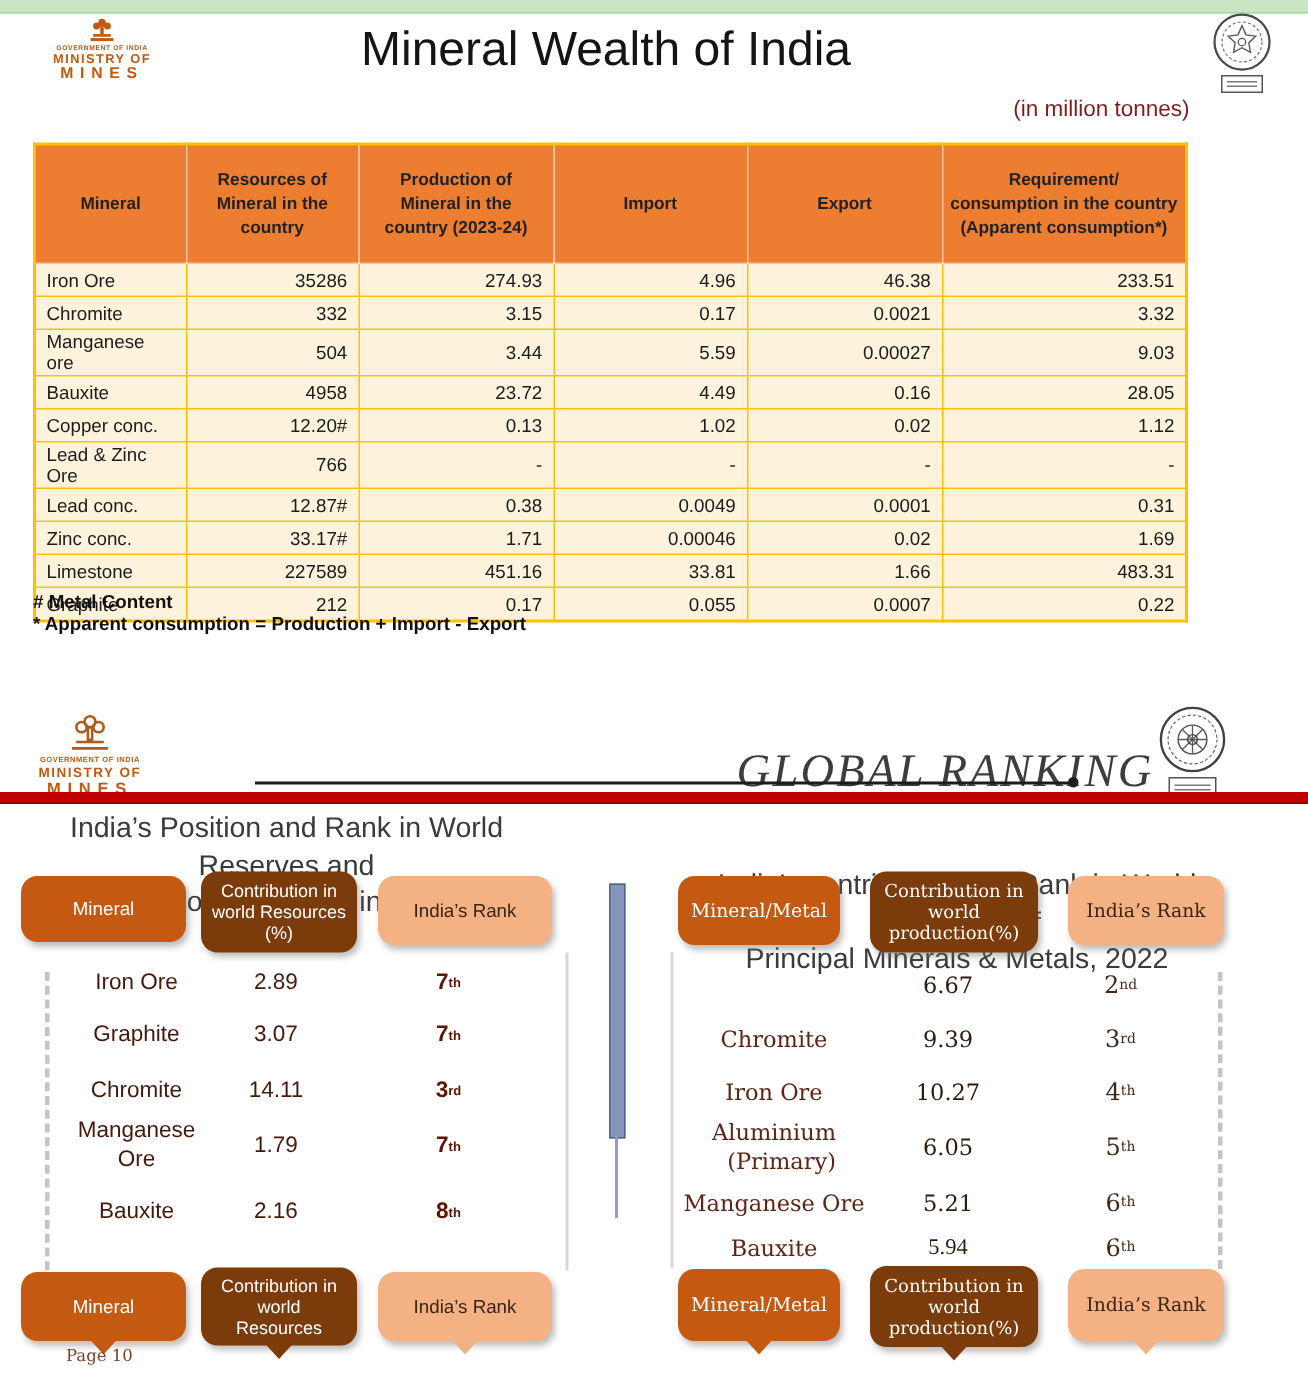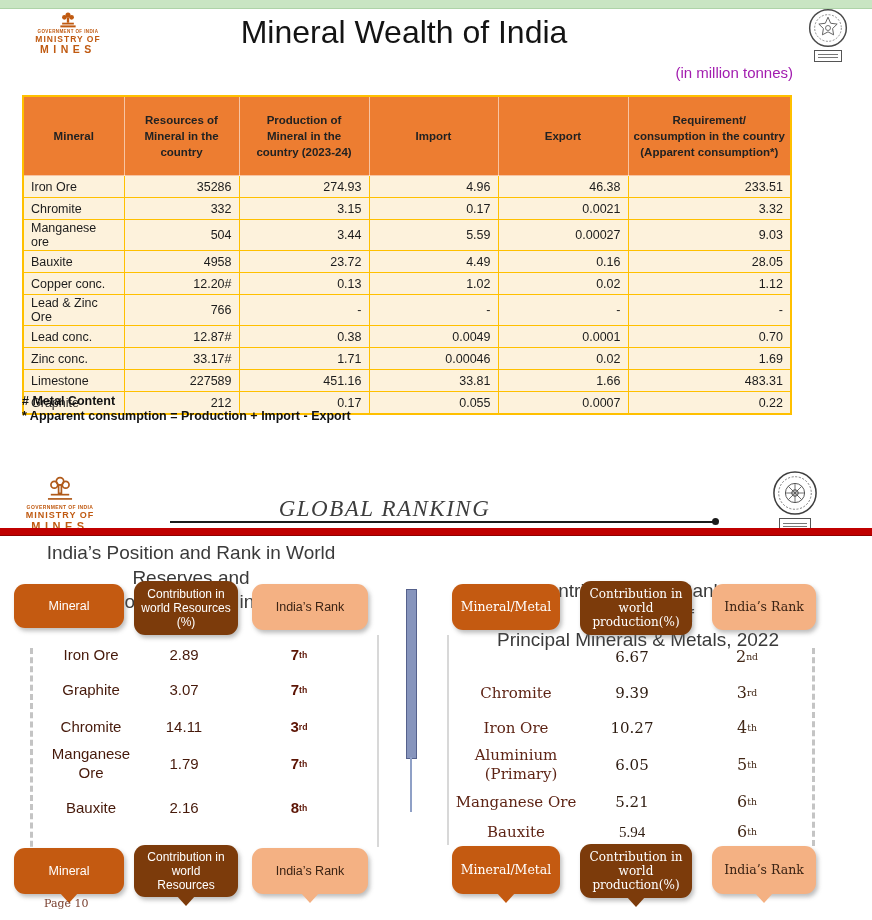--- a/index.html
+++ b/index.html
@@ -23,41 +23,41 @@
   .mlogo2 .l1{font-size:9px;}
   .mlogo2 .l2{font-size:11px;}
 
   
   .page-title{left:0;top:14px;width:808px;text-align:center;font-size:32px;color:#141414;}
 
   
   .plaque{background:#fff;border:1px solid #555;display:flex;flex-direction:column;justify-content:center;gap:2px;padding:2px 3px;box-sizing:border-box;}
   .plaque i{display:block;height:1px;background:#777;}
 
-  .unit-note{top:64px;right:79px;font-size:15px;color:#a21caf;text-align:right;}
+  .unit-note{top:64px;right:79px;font-size:15px;color:#7f1d1d;text-align:right;}
 
   
   #mtable{left:22px;top:95px;border-collapse:collapse;table-layout:fixed;width:768px;border:2px solid #FFC000;}
   #mtable th{
     background:#ED7D31;color:#222222;font-weight:bold;font-size:11.5px;line-height:1.4;
     text-align:center;vertical-align:middle;white-space:pre-line;
     border:1px solid rgba(255,255,255,.55);height:74px;padding:2px 4px;
   }
   #mtable td{
     background:#FDF2DC;border:1px solid #FFC000;font-size:12.5px;color:#1c1c1c;
     padding:1px 7px;height:19px;vertical-align:middle;
   }
   #mtable td.name{text-align:left;}
   #mtable td.num{text-align:right;}
 
   .footnote{left:22px;font-size:12.5px;font-weight:bold;color:#111;}
 
   
-  .gr-title{left:0;top:496px;width:769px;text-align:center;font-family:"Liberation Serif",serif;
-    font-style:italic;font-size:23px;letter-spacing:1.5px;color:#3d3d3d;}
+  .gr-title{left:0;top:496px;width:769px;text-align:right;font-family:"Liberation Serif",serif;
+    font-style:italic;font-size:31px;letter-spacing:1.5px;color:#3d3d3d;}
   .gr-line{left:170px;top:521px;width:545px;height:2px;background:#1c1c1c;}
   .gr-dot{left:712px;top:518px;width:7px;height:7px;border-radius:50%;background:#1c1c1c;}
   .red-bar{left:0;top:528px;width:872px;height:7px;background:#C00000;border-bottom:1px solid #8f0000;}
 
   .sec-head{font-size:19px;line-height:1.3;color:#3a3a3a;text-align:center;}
 
   
   .chip{
     position:absolute;border-radius:11px;display:flex;align-items:center;justify-content:center;
     text-align:center;font-size:12.5px;line-height:1.18;padding:3px 5px;box-sizing:border-box;
@@ -200,21 +200,21 @@
       <td class="num">-</td>
       <td class="num">-</td>
       <td class="num">-</td>
     </tr>
     <tr>
       <td class="name">Lead conc.</td>
       <td class="num">12.87#</td>
       <td class="num">0.38</td>
       <td class="num">0.0049</td>
       <td class="num">0.0001</td>
-      <td class="num">0.70</td>
+      <td class="num">0.31</td>
     </tr>
     <tr>
       <td class="name">Zinc conc.</td>
       <td class="num">33.17#</td>
       <td class="num">1.71</td>
       <td class="num">0.00046</td>
       <td class="num">0.02</td>
       <td class="num">1.69</td>
     </tr>
     <tr>

